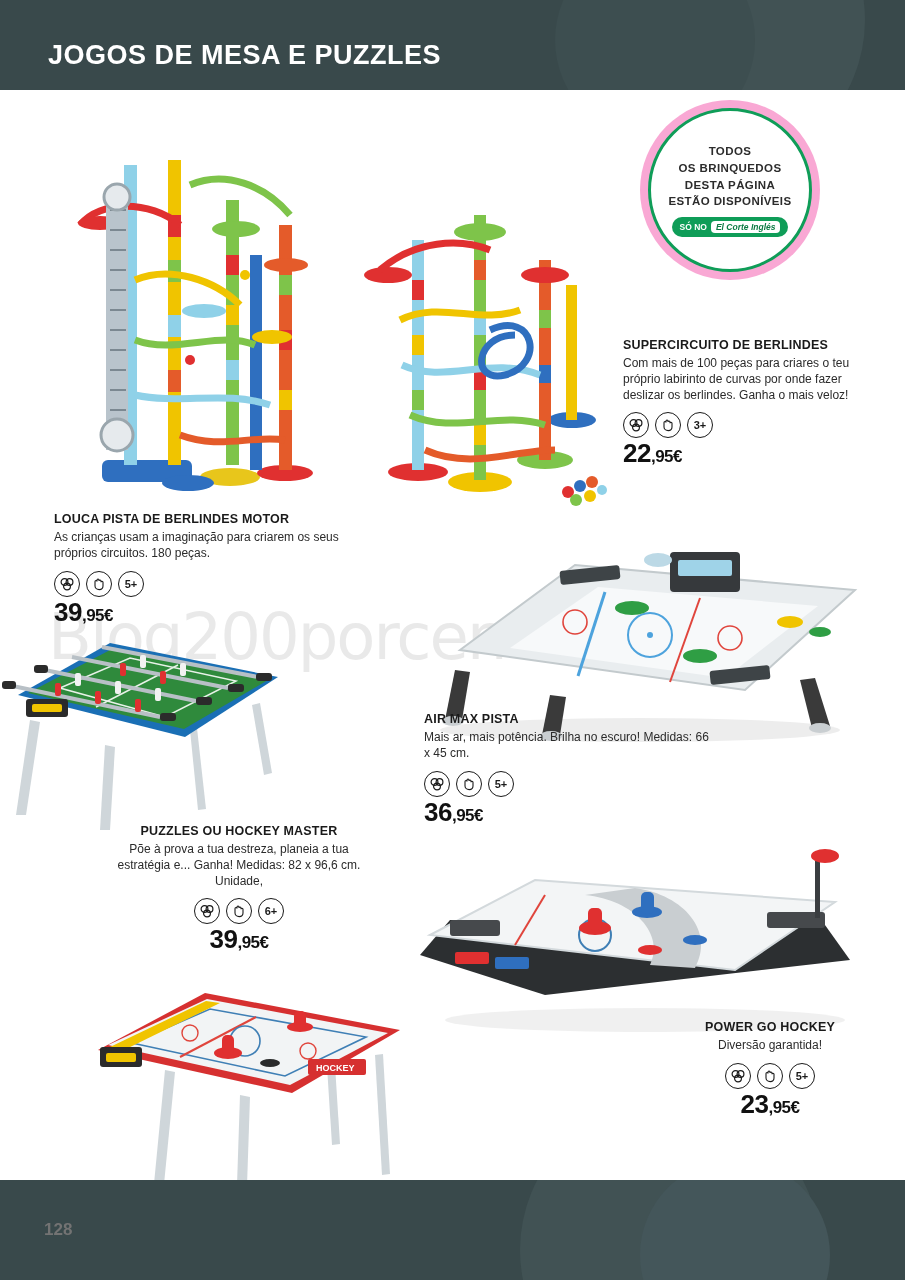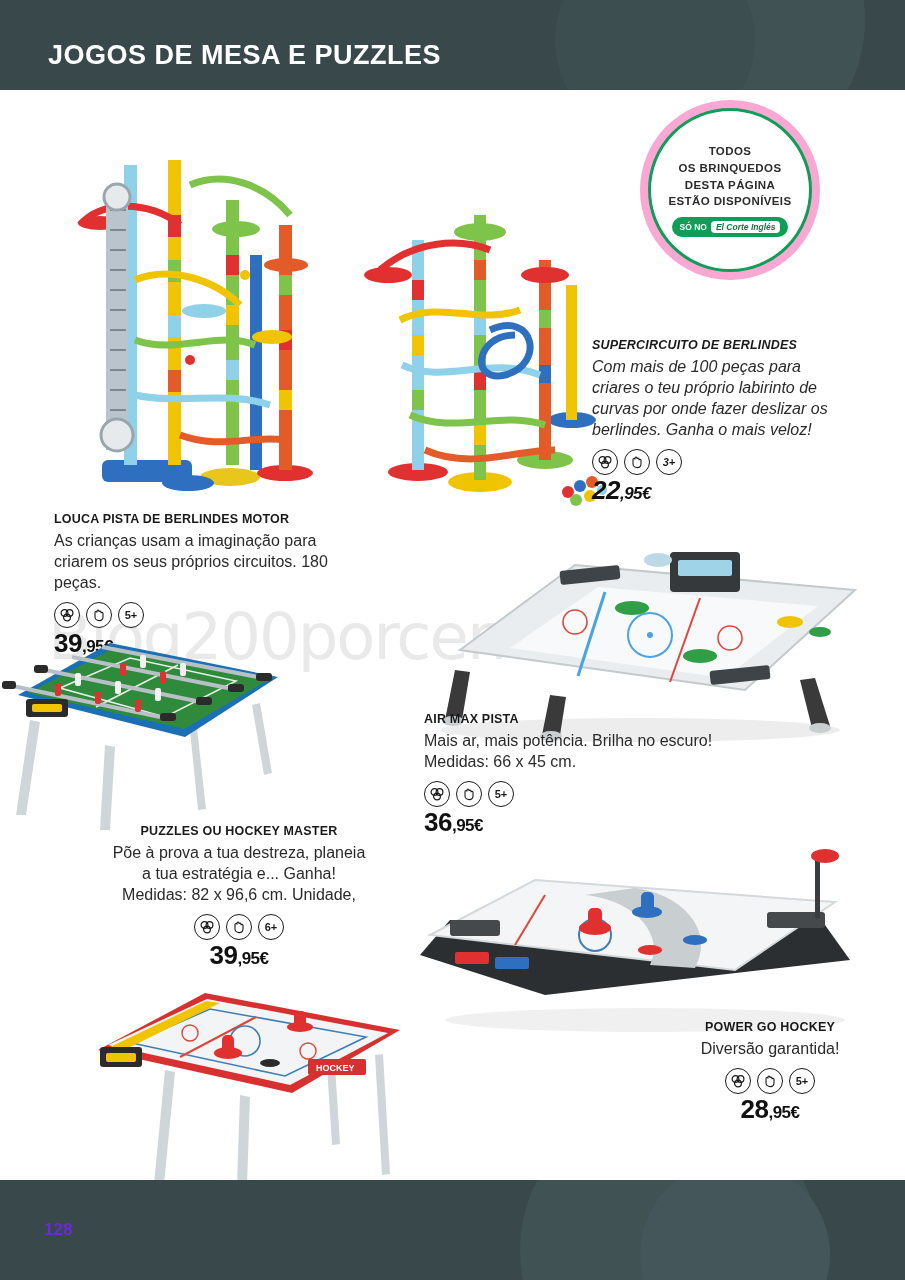--- a/index.html
+++ b/index.html
@@ -41,21 +41,21 @@
   .band-bottom .circ1 {
     position:absolute; left:520px; bottom:-120px; width:300px; height:300px;
     border-radius:50%; background:#415254;
   }
   .band-bottom .circ2 {
     position:absolute; left:640px; bottom:-70px; width:190px; height:190px;
     border-radius:50%; background:#44565a;
   }
   .page-number {
     position:absolute; left:44px; bottom:40px;
-    color:#6d28d9; font-weight:bold; font-size:17px;
+    color:#737373; font-weight:bold; font-size:17px;
   }
 
   
   .watermark {
     position:absolute; left:48px; top:600px;
     font-size:64px; color:rgba(120,120,120,0.16);
     font-family:"DejaVu Sans", sans-serif; font-weight:400;
     letter-spacing:-2px;
     pointer-events:none; white-space:nowrap;
   }
@@ -88,21 +88,21 @@
     padding:1px 5px; font-style:italic; font-size:8.5px; font-weight:bold;
   }
 
   
   .prod { position:absolute; }
   .prod .name {
     font-size:12.5px; font-weight:bold; color:#1a1a1a; letter-spacing:0.2px;
     margin-bottom:4px;
   }
   .prod .desc {
-    font-size:16px; color:#2b2b2b; line-height:1.32;
+    font-size:12px; color:#2b2b2b; line-height:1.32;
   }
   .icons { display:flex; gap:6px; align-items:center; margin-top:9px; }
   .ic {
     width:26px; height:26px; border-radius:50%;
     border:1.6px solid #1a1a1a; display:flex; align-items:center; justify-content:center;
     font-size:11px; font-weight:bold; color:#1a1a1a;
     background:#fff;
   }
   .ic svg { display:block; }
   .price {
@@ -246,21 +246,21 @@
       <div class="l">OS BRINQUEDOS</div>
       <div class="l">DESTA PÁGINA</div>
       <div class="l">ESTÃO DISPONÍVEIS</div>
       <div class="seal-badge">
         <span>SÓ NO</span>
         <span class="ece">El Corte Inglés</span>
       </div>
     </div>
   </div>
 
-  <div class="prod" style="left:592px; top:338px; width:250px;font-style:italic;">
+  <div class="prod" style="left:623px; top:338px; width:250px;">
     <div class="name">SUPERCIRCUITO DE BERLINDES</div>
     <div class="desc">Com mais de 100 peças para criares o teu próprio labirinto de curvas por onde fazer deslizar os berlindes. Ganha o mais veloz!</div>
     <div class="icons">
       <div class="ic">
         <svg width="16" height="16" viewBox="0 0 16 16">
             <circle cx="5.5" cy="6" r="3.4" fill="none" stroke="#1a1a1a" stroke-width="1.2"></circle>
             <circle cx="10.5" cy="6" r="3.4" fill="none" stroke="#1a1a1a" stroke-width="1.2"></circle>
             <circle cx="8" cy="10.5" r="3.4" fill="none" stroke="#1a1a1a" stroke-width="1.2"></circle>
           </svg>
       </div>
@@ -476,21 +476,21 @@
           </svg>
       </div>
       <div class="ic">
         <svg width="16" height="16" viewBox="0 0 16 16">
             <path d="M4 10V5.5a1 1 0 0 1 2 0V4a1 1 0 0 1 2 0v1a1 1 0 0 1 2 0v1.2a1 1 0 0 1 2 0V10c0 2.2-1.7 3.6-3.8 3.6S4 12.2 4 10z" fill="none" stroke="#1a1a1a" stroke-width="1.1"></path>
           </svg>
       </div>
       <div class="ic">5+</div>
     </div>
     <div class="price">
-      <span>28</span><span class="cents">,95</span><span class="eur">€</span>
+      <span>23</span><span class="cents">,95</span><span class="eur">€</span>
     </div>
   </div>
 
   <div class="art" style="left:70px; top:975px; width:350px; height:280px;">
     <svg width="350" height="280" viewBox="0 0 350 280">
 
       <path d="M95 95 L80 250 L90 250 L105 97 Z" fill="#cfd6da"></path>
       <path d="M305 80 L312 200 L320 199 L313 79 Z" fill="#cfd6da"></path>
       <path d="M170 120 L165 270 L175 270 L180 122 Z" fill="#cfd6da"></path>
       <path d="M255 60 L262 170 L270 169 L263 59 Z" fill="#cfd6da"></path>

